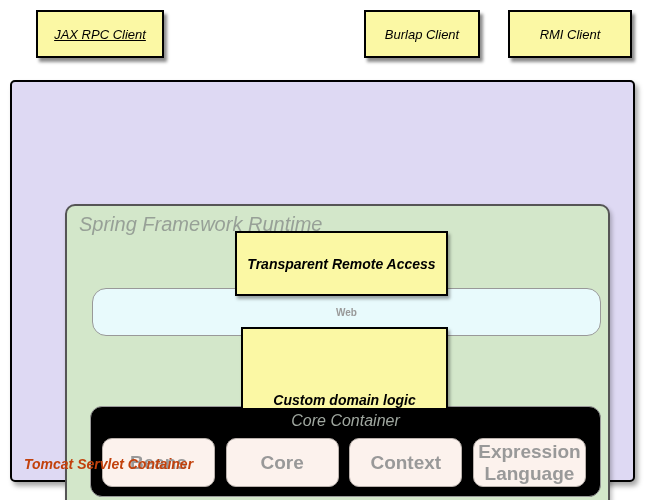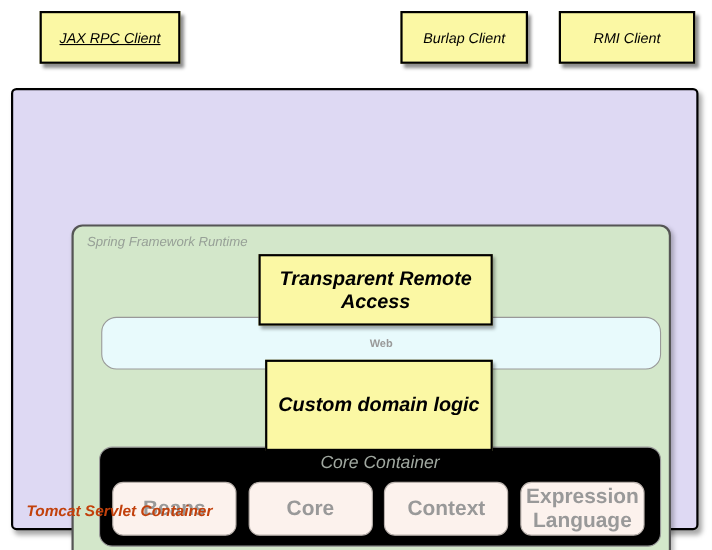--- a/index.html
+++ b/index.html
@@ -38,43 +38,43 @@
 
   
   .spring-runtime {
     position: absolute; left: 53px; top: 122px; width: 545px; height: 320px;
     background: #D3E7CA; border: 2px solid #555; border-radius: 10px;
     box-shadow: 2px 3px 4px rgba(0,0,0,0.25);
     box-sizing: border-box;
   }
   .spring-label {
     position: absolute; left: 12px; top: 7px;
-    font-style: italic; font-size: 12px; color: #97A097; text-align: center;
+    font-style: italic; font-size: 20px; color: #97A097; text-align: center;
   }
 
   
   .web-bar {
     position: absolute; left: 25px; top: 82px; width: 509px; height: 48px;
     background: #E8FAFC; border: 1px solid #999; border-radius: 14px;
     display: flex; align-items: center; justify-content: center;
     font-weight: bold; font-size: 10px; color: #999;
     box-sizing: border-box; z-index: 1;
   }
 
   
   .yellow-box {
     position: absolute;
     background: #FBF8A4; border: 2px solid #000;
     box-shadow: 2px 3px 3px rgba(0,0,0,0.35);
     display: flex; align-items: center; justify-content: center;
-    font-weight: bold; font-style: italic; font-size: 18px; color: #000;
+    font-weight: bold; font-style: italic; font-size: 14px; color: #000;
     box-sizing: border-box; z-index: 2; text-align: center;
   }
   .remote-access { left: 168px; top: 25px; width: 213px; height: 65px; }
-  .domain-logic  { left: 174px; top: 121px; width: 207px; height: 83px; }
+  .domain-logic  { left: 174px; top: 121px; width: 207px; height: 83px; align-items: flex-end; }
 
   
   .core-container {
     position: absolute; left: 23px; top: 200px; width: 511px; height: 91px;
     background: #000000; border: 1px solid #999; border-radius: 12px;
     box-sizing: border-box;
   }
   .core-label {
     position: absolute; top: 5px; left: 0; width: 100%;
     text-align: center;

